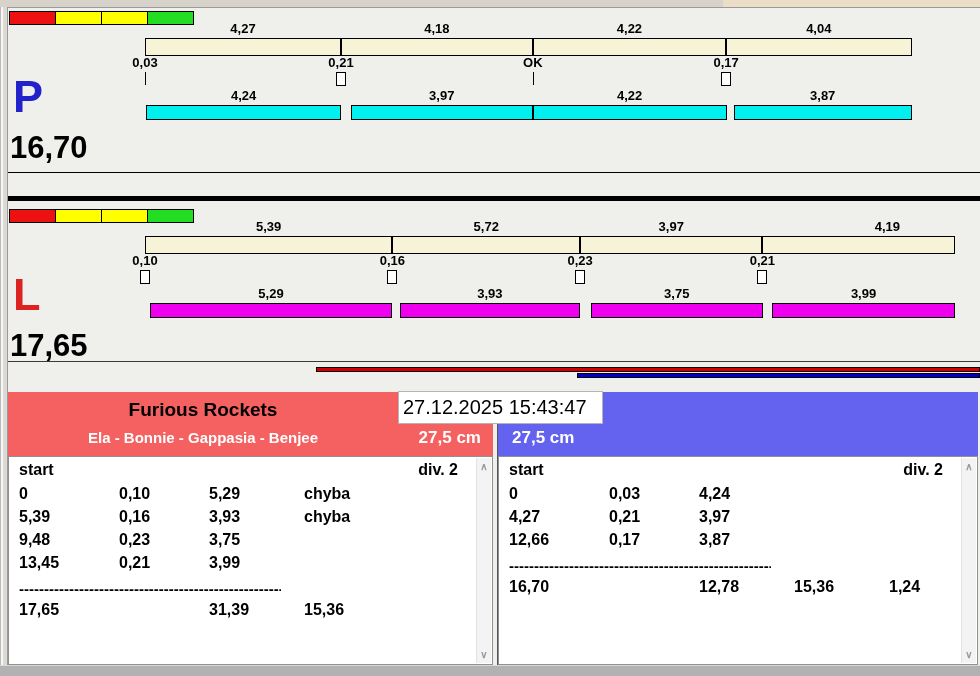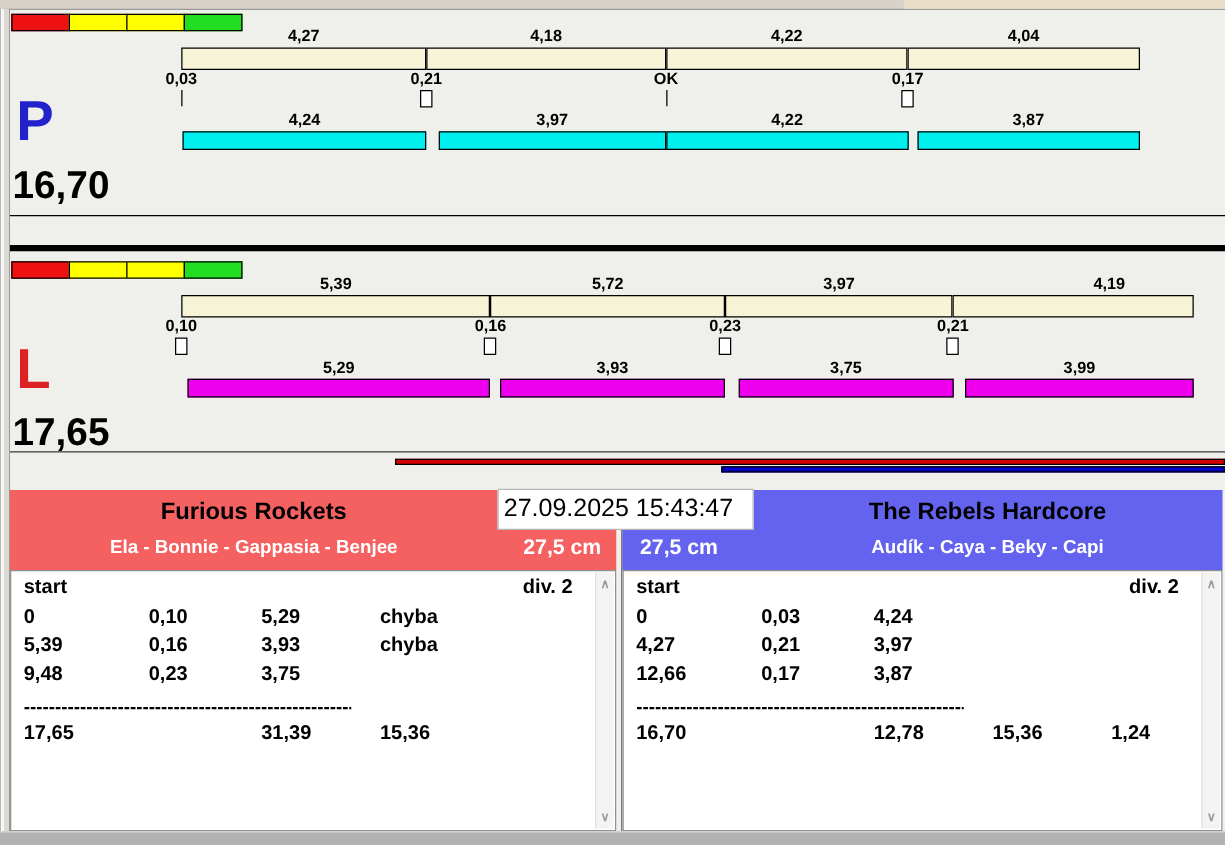--- a/index.html
+++ b/index.html
@@ -151,56 +151,53 @@
         <div class="mbox" style="left: 749.355px; background: rgb(255, 255, 255);"></div>
         <div class="dogbar" style="left: 763.994px; width: 183.141px; background: rgb(238, 0, 238);"></div>
         <div class="doglabel" style="left: 763.994px; width: 183.141px;">3,99</div>
       </div>
   </section>
 
   <div class="thin-bar red" style="background: rgb(212, 0, 0);"></div>
   <div class="thin-bar blue" style="background: rgb(0, 0, 200);"></div>
 
   <div class="datetime-box">
-    <span>27.09.2025 15:43:47</span>
+    <span>27.12.2025 15:43:47</span>
   </div>
 
   <section class="team-panel lp">
     <header class="team-header" style="background: rgb(245, 96, 96);">
       <div class="tblock">
         <div class="team-name">Furious Rockets</div>
         <div class="team-members">Ela - Bonnie - Gappasia - Benjee</div>
       </div>
       <div class="team-height">27,5 cm</div>
     </header>
     <div class="team-table">
       <div class="trow thead">
         <span class="tc c0">start</span>
         <span class="div2">div. 2</span>
       </div>
       <div class="tbody">
           <div class="trow "><span class="tc c0">0</span><span class="tc c1">0,10</span><span class="tc c2">5,29</span><span class="tc c3">chyba</span><span class="tc c4"></span></div>
           <div class="trow "><span class="tc c0">5,39</span><span class="tc c1">0,16</span><span class="tc c2">3,93</span><span class="tc c3">chyba</span><span class="tc c4"></span></div>
           <div class="trow "><span class="tc c0">9,48</span><span class="tc c1">0,23</span><span class="tc c2">3,75</span><span class="tc c3"></span><span class="tc c4"></span></div>
+          <div class="trow "><span class="tc c0">13,45</span><span class="tc c1">0,21</span><span class="tc c2">3,99</span><span class="tc c3"></span><span class="tc c4"></span></div>
           <div class="dash">------------------------------------------------------------</div>
           <div class="trow totals"><span class="tc c0">17,65</span><span class="tc c1"></span><span class="tc c2">31,39</span><span class="tc c3">15,36</span><span class="tc c4"></span></div>
         </div>
       <div class="vscroll">
         <span class="sarr up">∧</span>
         <span class="sarr dn">∨</span>
       </div>
     </div>
   </section>
 
   <section class="team-panel rp">
     <header class="team-header" style="background: rgb(99, 99, 240);">
-      <div class="tblock">
-        <div class="team-name">The Rebels Hardcore</div>
-        <div class="team-members">Audík - Caya - Beky - Capi</div>
-      </div>
       <div class="team-height">27,5 cm</div>
     </header>
     <div class="team-table">
       <div class="trow thead">
         <span class="tc c0">start</span>
         <span class="div2">div. 2</span>
       </div>
       <div class="tbody">
           <div class="trow "><span class="tc c0">0</span><span class="tc c1">0,03</span><span class="tc c2">4,24</span><span class="tc c3"></span><span class="tc c4"></span></div>
           <div class="trow "><span class="tc c0">4,27</span><span class="tc c1">0,21</span><span class="tc c2">3,97</span><span class="tc c3"></span><span class="tc c4"></span></div>

